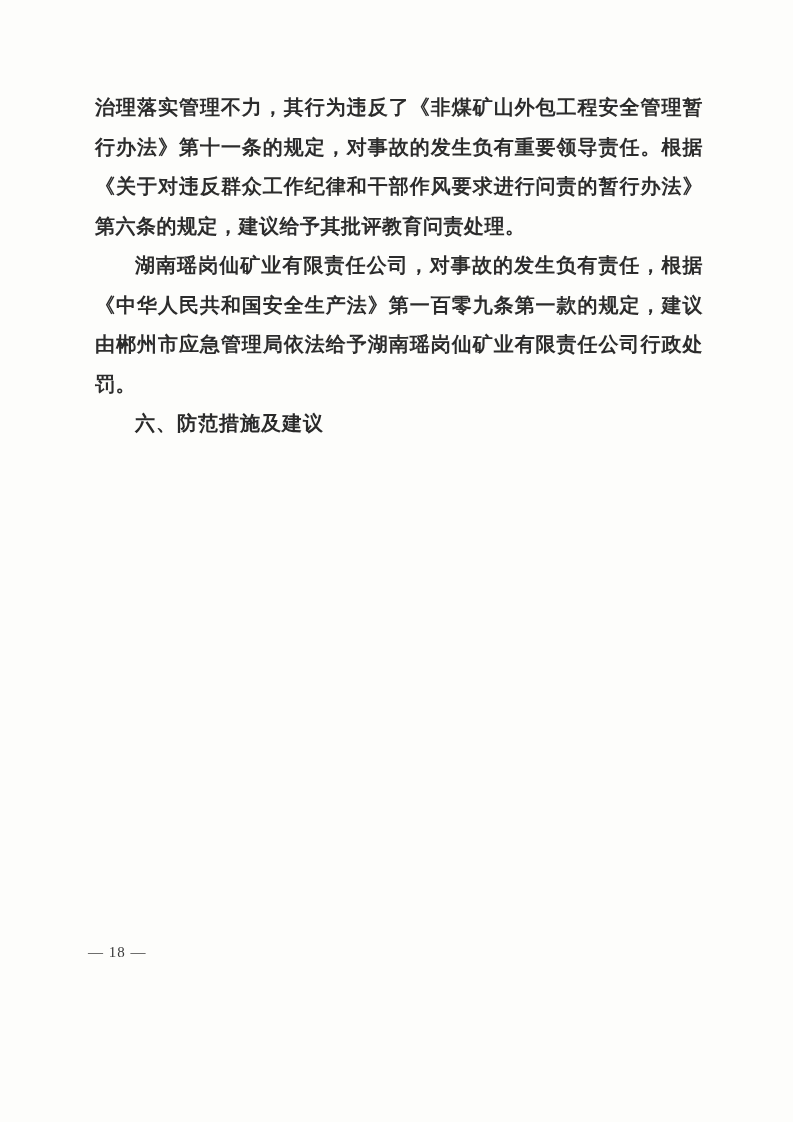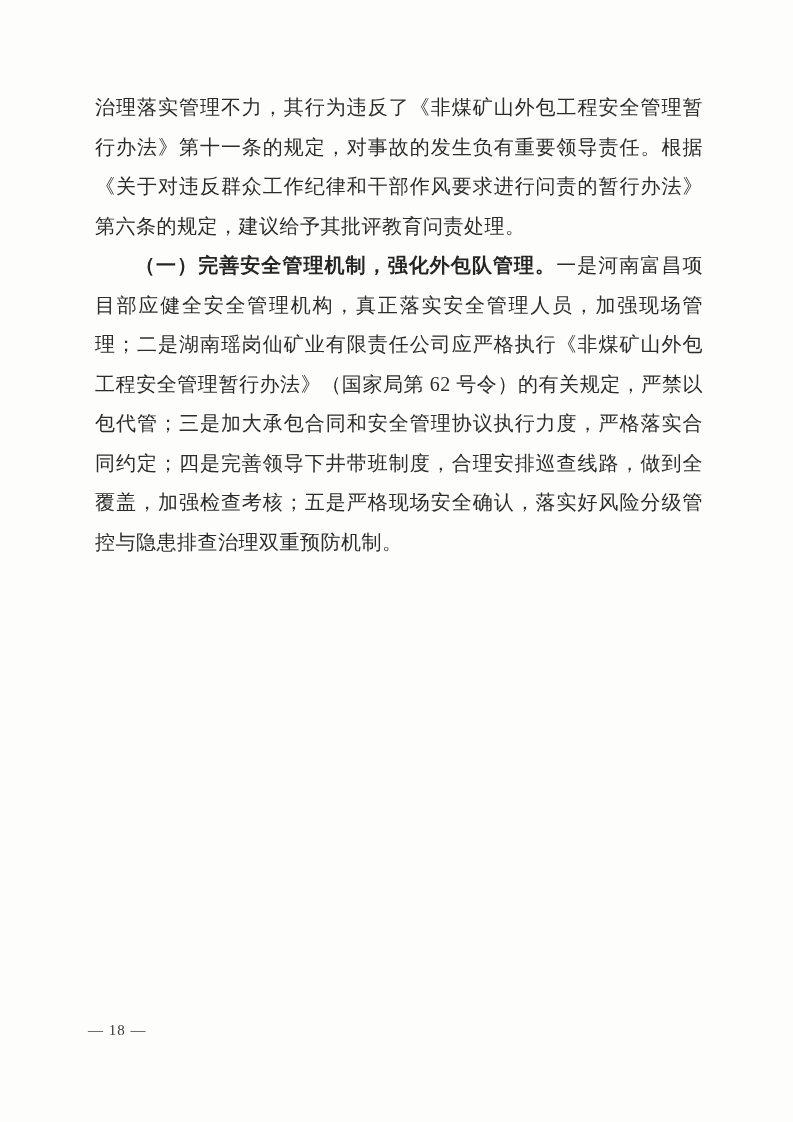--- a/index.html
+++ b/index.html
@@ -40,34 +40,35 @@
     color: #262626;
   }
   
   .heading-hei .seg-hei-bold {
     font-family: "Liberation Sans", "DejaVu Sans", sans-serif;
     font-weight: 600;
     color: #2a2a2a;
     letter-spacing: 1px;
   }
   .seg-normal {
-    font-weight: 400;
+    font-weight: 700;
   }
   .page-number {
     position: absolute;
     left: 88px;
-    top: 1022px;
+    top: 944px;
     font-size: 15px;
     letter-spacing: 1px;
     color: #3a3a3a;
     font-family: "Liberation Serif", "DejaVu Serif", serif;
   }
 </style>
 </head>
 <body>
 
 <main class="scan-page">
   <section class="doc-body" id="doc-body">
       <p class="para body"><span class="seg-normal">治理落实管理不力，其行为违反了《非煤矿山外包工程安全管理暂行办法》第十一条的规定，对事故的发生负有重要领导责任。根据《关于对违反群众工作纪律和干部作风要求进行问责的暂行办法》第六条的规定，建议给予其批评教育问责处理。</span></p>
-      <p class="para body indent"><span class="seg-kai-bold">（一）完善安全管理机制，强化外包队管理。</span><span class="seg-normal">一是河南富昌项目部应健全安全管理机构，真正落实安全管理人员，加强现场管理；二是湖南瑶岗仙矿业有限责任公司应严格执行《非煤矿山外包工程安全管理暂行办法》（国家局第 62 号令）的有关规定，严禁以包代管；三是加大承包合同和安全管理协议执行力度，严格落实合同约定；四是完善领导下井带班制度，合理安排巡查线路，做到全覆盖，加强检查考核；五是严格现场安全确认，落实好风险分级管控与隐患排查治理双重预防机制。</span></p>
+      <p class="para body indent"><span class="seg-normal">湖南瑶岗仙矿业有限责任公司，对事故的发生负有责任，根据《中华人民共和国安全生产法》第一百零九条第一款的规定，建议由郴州市应急管理局依法给予湖南瑶岗仙矿业有限责任公司行政处罚。</span></p>
+      <p class="para heading-hei indent"><span class="seg-hei-bold">六、防范措施及建议</span></p>
     </section>
   <div class="page-number">— 18 —</div>
 </main>
 
 </body></html>

